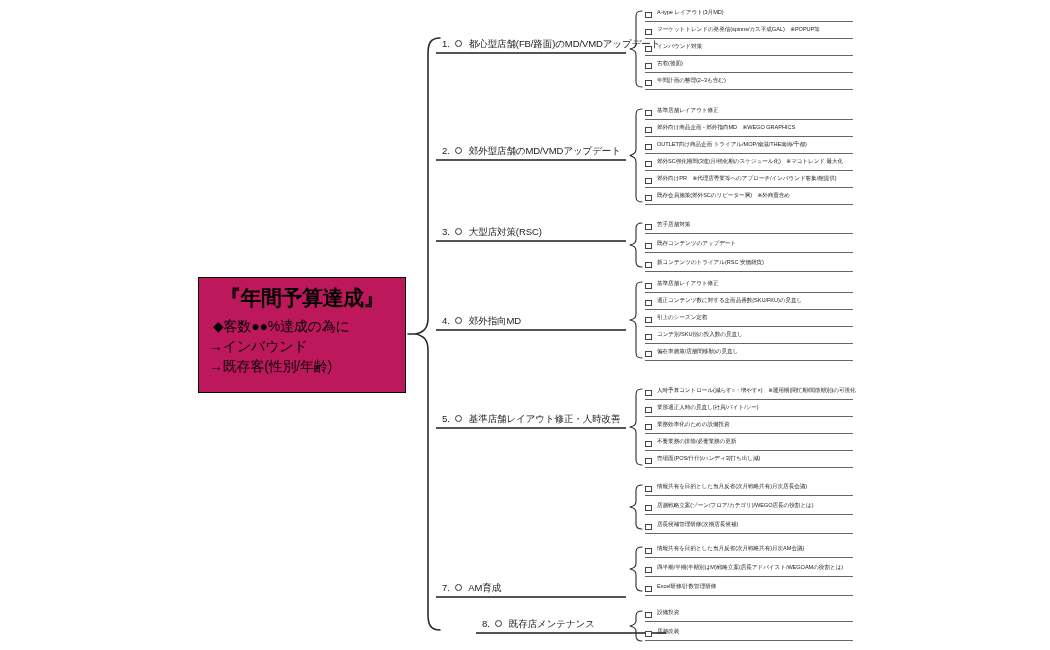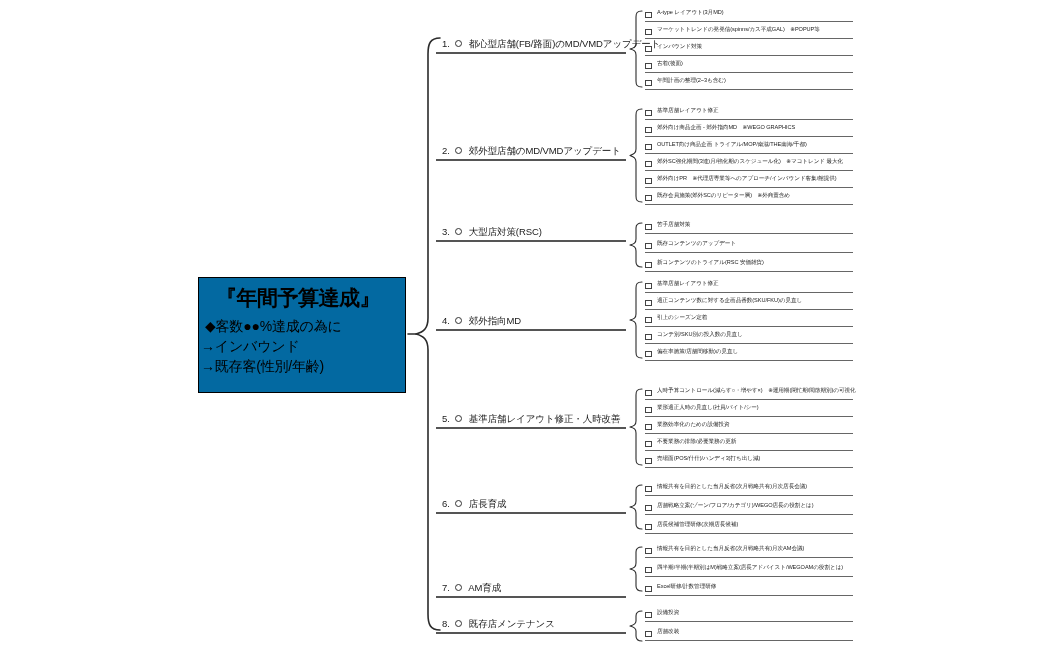--- a/index.html
+++ b/index.html
@@ -6,22 +6,22 @@
   body{
     width:1050px;height:650px;position:relative;overflow:hidden;
     font-family:"Liberation Sans","DejaVu Sans",sans-serif;
     color:#1a1a1a;
   }
   #canvas{position:absolute;left:0;top:0;width:1050px;height:650px;}
 
   
   .goal-box{
     position:absolute;left:198px;top:277px;width:208px;height:116px;
-    border:1.5px solid #000;background:#0369a1;box-sizing:border-box;
-    padding:6px 8px 4px 0;
+    border:1.5px solid #000;background:#be185d;box-sizing:border-box;
+    padding:6px 8px 4px 8px;
   }
   .goal-title{
     text-align:center;font-size:21px;font-weight:bold;letter-spacing:-0.5px;
     line-height:1.1;margin-top:3px;margin-bottom:7px;color:#000;
     font-family:"DejaVu Sans","Liberation Sans",sans-serif;
   }
   .goal-line{
     font-size:14px;font-weight:normal;line-height:1.42;color:#000;
     white-space:nowrap;letter-spacing:-0.2px;
   }
@@ -260,28 +260,20 @@
       <span class="leaf-box"></span>
       <span class="leaf-label">不要業務の排除/必要業務の更新</span>
       <span class="leaf-rule"></span>
     </div>
   <div class="leaf" style="top:454px;">
       <span class="leaf-box"></span>
       <span class="leaf-label">売場面(POS/什什)/ハンディ3)打ち出し減)</span>
       <span class="leaf-rule"></span>
     </div>
 
-  <div class="branch" style="top:498px;">
-    <div class="branch-label">
-      <span class="branch-num">6.</span>
-      <span class="branch-circle"></span>
-      <span>店長育成</span>
-    </div>
-    <div class="branch-rule"></div>
-  </div>
   <svg class="brace" style="left:628px;top:484px;" width="16" height="46" viewBox="0 0 16 46">
     <path d="M14,1 C9,1 8,3 8,6 L8,17 C8,21 6,22 2,23 C6,24 8,25 8,29 L8,40 C8,43 9,45 14,45" stroke-width="1.1" stroke-linecap="round" stroke-linejoin="round"></path>
   </svg>
   <div class="leaf" style="top:482px;">
       <span class="leaf-box"></span>
       <span class="leaf-label">情報共有を目的とした当月反省(次月戦略共有)月次店長会議)</span>
       <span class="leaf-rule"></span>
     </div>
   <div class="leaf" style="top:501px;">
       <span class="leaf-box"></span>
@@ -314,21 +306,21 @@
       <span class="leaf-box"></span>
       <span class="leaf-label">四半期/半期(半期別はM)戦略立案(店長アドバイスト/WEGOAMの役割とは)</span>
       <span class="leaf-rule"></span>
     </div>
   <div class="leaf" style="top:582px;">
       <span class="leaf-box"></span>
       <span class="leaf-label">Excel研修/計数管理研修</span>
       <span class="leaf-rule"></span>
     </div>
 
-  <div class="branch" style="top:618px;">
+  <div class="branch" style="top:618px;margin-left:40px;">
     <div class="branch-label">
       <span class="branch-num">8.</span>
       <span class="branch-circle"></span>
       <span>既存店メンテナンス</span>
     </div>
     <div class="branch-rule"></div>
   </div>
   <svg class="brace" style="left:628px;top:610px;" width="16" height="32" viewBox="0 0 16 32">
     <path d="M14,1 C9,1 8,3 8,6 L8,11 C8,14 6,15 2,16 C6,17 8,18 8,21 L8,26 C8,29 9,31 14,31" stroke-width="1.1" stroke-linecap="round" stroke-linejoin="round"></path>
   </svg>

